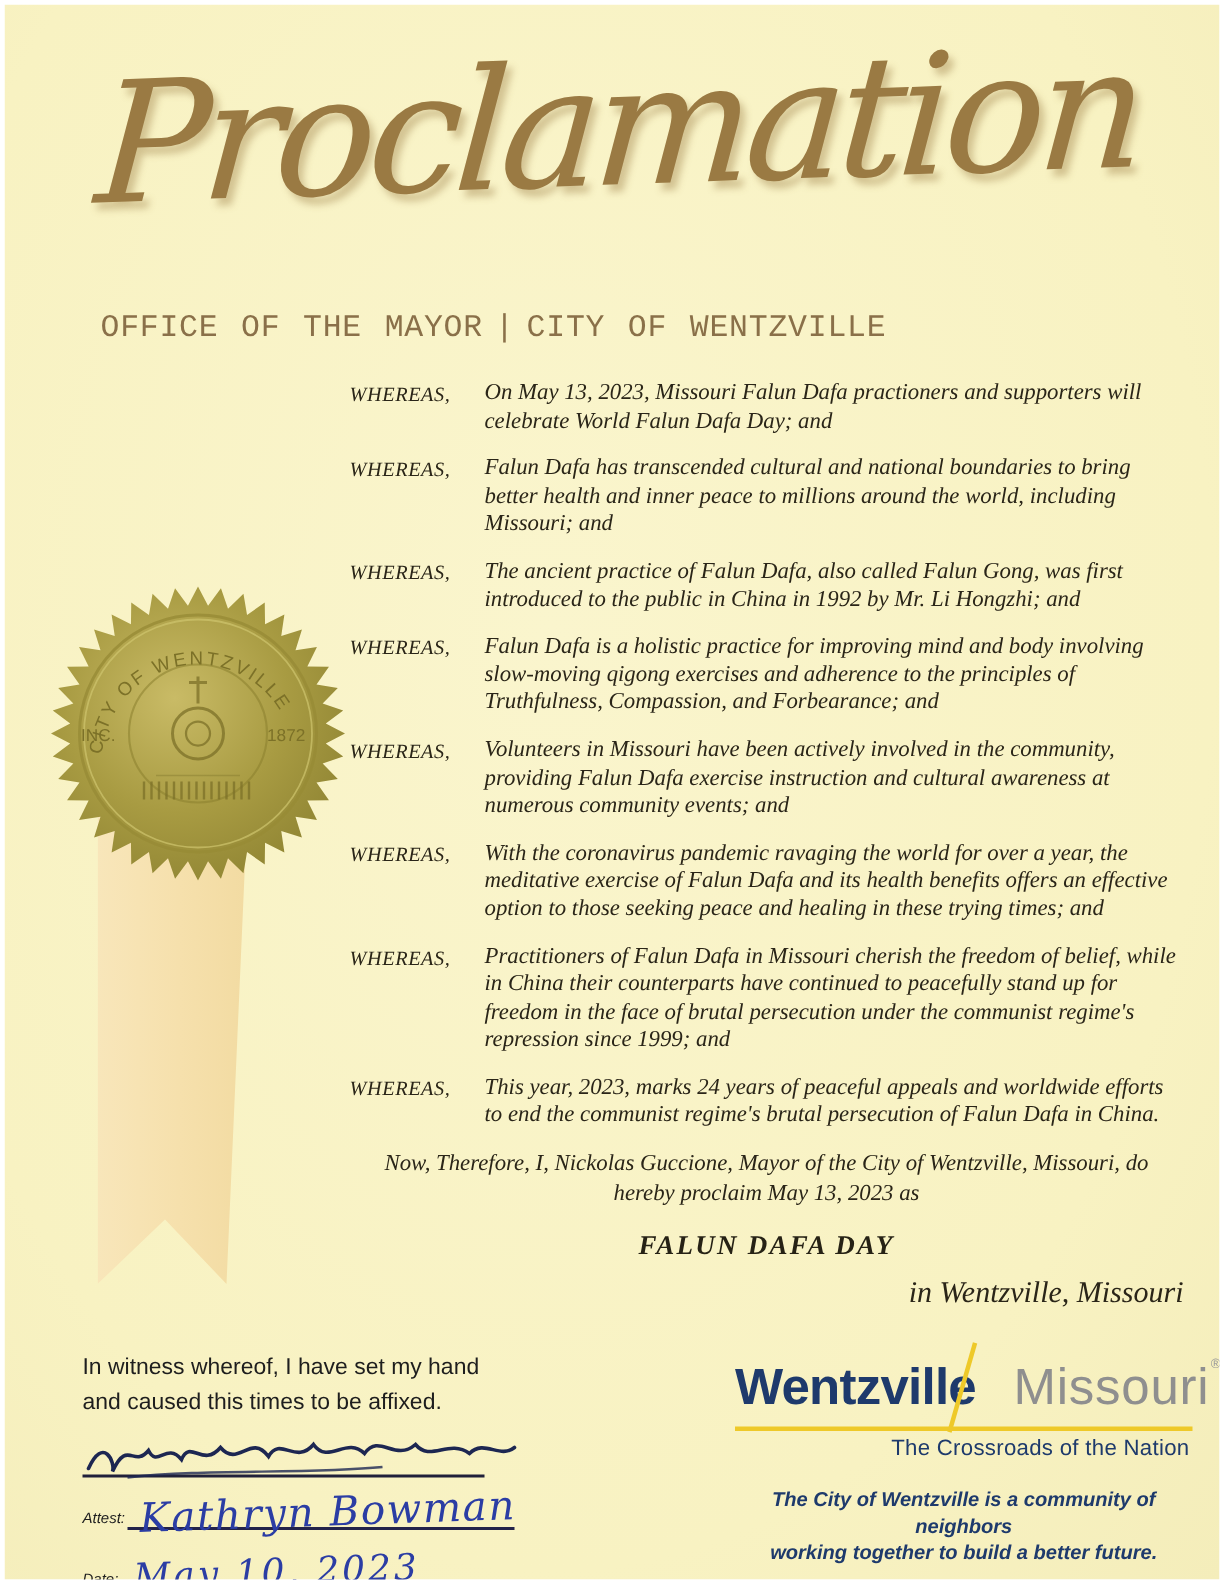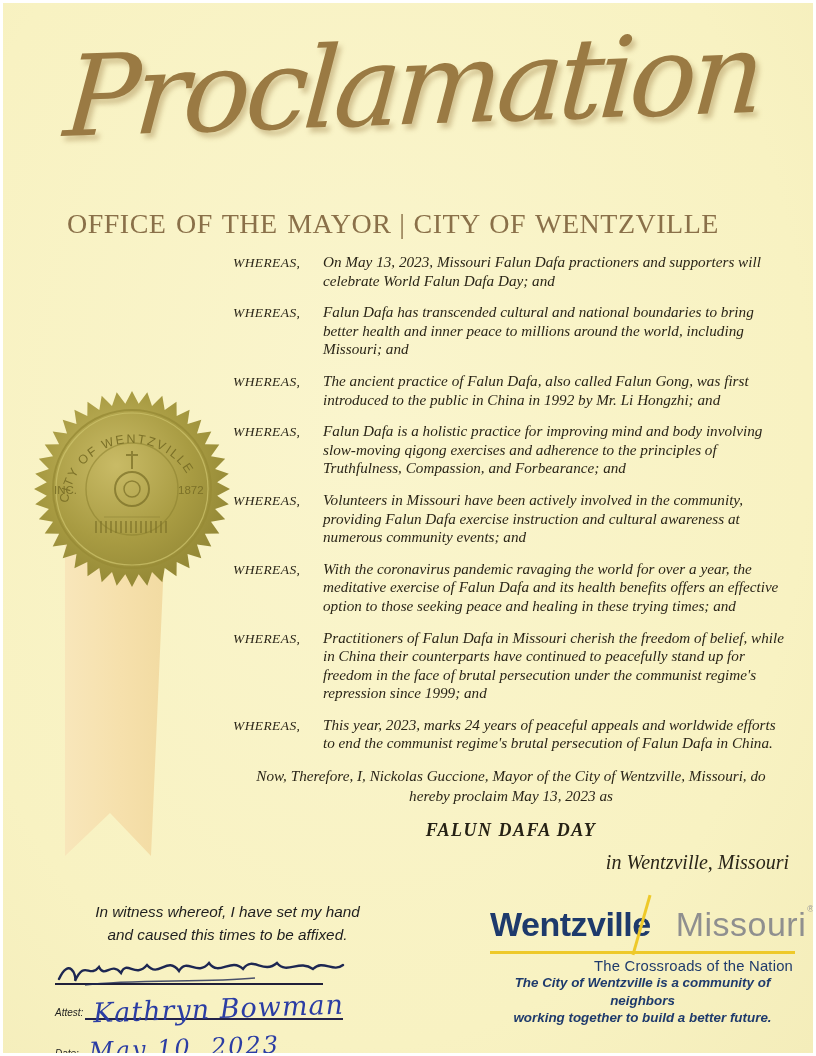--- a/index.html
+++ b/index.html
@@ -22,22 +22,22 @@
     font-size:112px;line-height:1;
     letter-spacing:-5px;
     color:#9a7a43;
     transform:rotate(-2deg) skewX(-6deg);
     transform-origin:left center;
     text-shadow:4px 5px 5px rgba(140,105,50,0.35);
     white-space:nowrap;
   }
   .subtitle{
     position:absolute;left:64px;top:205px;
-    font-family:Liberation Serif, serif;
-    font-size:28px;letter-spacing:.5px;word-spacing:2px;
+    font-family:Liberation Mono, monospace;
+    font-size:21px;letter-spacing:.5px;word-spacing:2px;
     color:#8a7049;white-space:nowrap;
   }
   .subtitle .pipe{margin:0 8px;color:#8a7049;font-weight:300;}
   
   .ribbon{
     position:absolute;left:62px;top:535px;width:100px;height:318px;
     background:linear-gradient(90deg,#f8e6ba 0%,#f6e0ac 55%,#f2dba2 100%);
     clip-path:polygon(0 0,100% 0,86% 100%,45% 86.5%,0 100%);
   }
   .seal{position:absolute;left:29px;top:386px;width:200px;height:200px;}
@@ -70,21 +70,21 @@
   }
   .location{
     margin-top:10px;text-align:right;
     font-style:italic;font-size:20px;color:#2a2518;
   }
   
   .footer-left{
     position:absolute;left:52px;top:898px;width:345px;
     font-family:"Liberation Sans", sans-serif;color:#1e1e1e;
   }
-  .witness{font-style:italic;font-size:15.3px;line-height:22.5px;font-weight:500;text-align:center;}
+  .witness{font-size:15.3px;line-height:22.5px;font-weight:500;}
   .sig-block{
     position:relative;width:268px;height:34px;margin-top:3px;
     border-bottom:2px solid #20203a;
   }
   .sig-block svg{position:absolute;left:0;top:-4px;}
   .labeled-line{display:flex;align-items:flex-end;margin-top:3px;}
   .line-label{font-style:italic;font-size:10px;padding-bottom:2px;white-space:nowrap;}
   .ink-line{
     position:relative;border-bottom:2px solid #23234a;
     height:30px;margin-left:2px;
@@ -116,21 +116,21 @@
   .logo-slash{
     position:absolute;left:150px;top:-10px;width:3px;height:62px;
     background:#eec929;transform:rotate(16deg);
   }
   .logo-rule{height:3px;background:#eec929;margin-top:1px;}
   .logo-tagline{
     margin-top:4px;text-align:right;padding-right:2px;
     font-size:14.8px;letter-spacing:.2px;color:#1e3a6c;
   }
   .mission{
-    text-align:center;
+    margin-top:17px;text-align:center;
     font-style:italic;font-weight:600;
     font-size:13.4px;line-height:17.5px;color:#1e3a6c;
   }
 </style>
 </head>
 <body>
 
 <div class="page">
 
   <div class="title">Proclamation</div>

